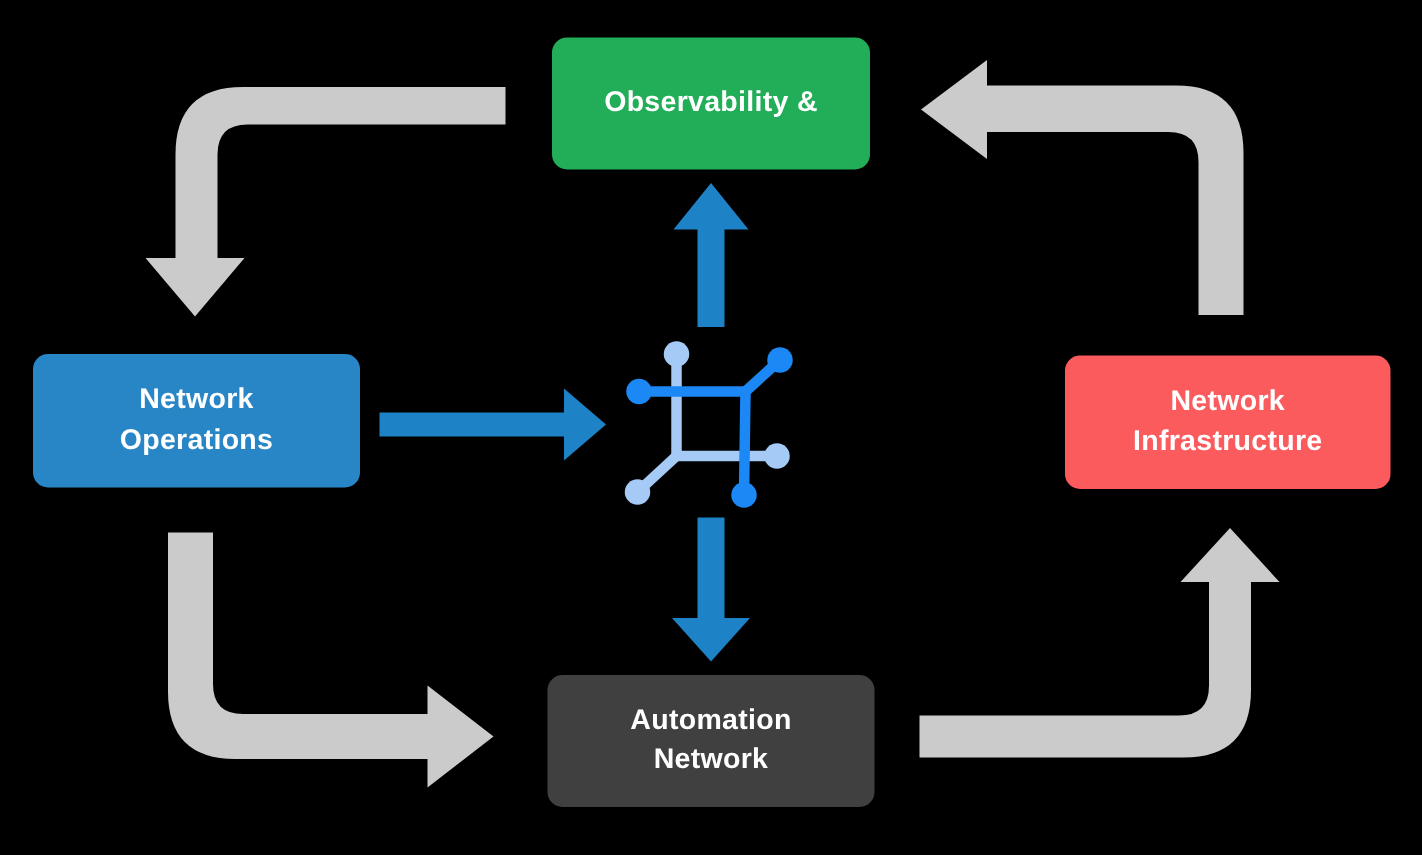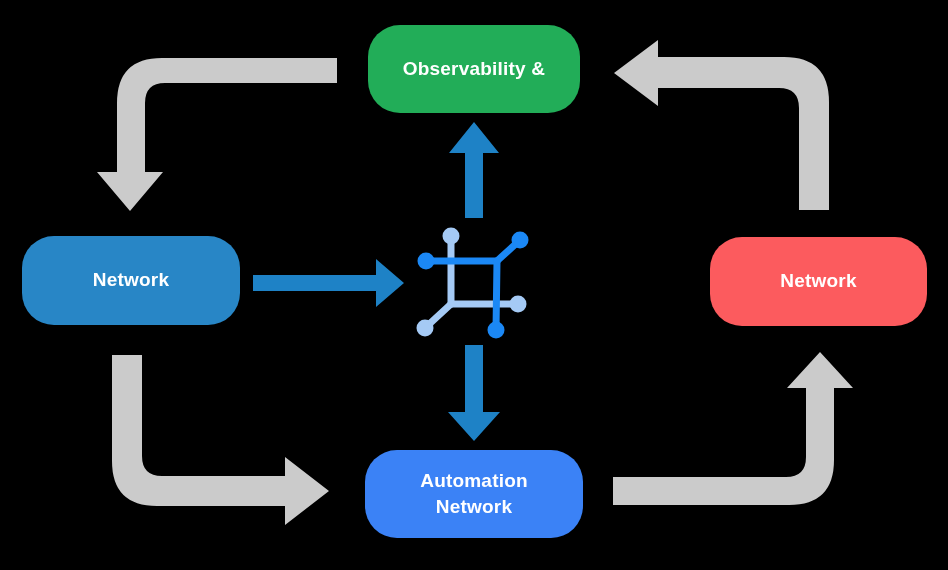--- a/index.html
+++ b/index.html
@@ -6,36 +6,36 @@
   #canvas{
     position:relative;
     width:948px;height:570px;
     background:#000000;
     font-family:"Liberation Sans", sans-serif;
     overflow:hidden;
   }
   #arrows{position:absolute;left:0;top:0;width:948px;height:570px;}
   .node{
     position:absolute;
-    border-radius:32px;
+    border-radius:10px;
     color:#ffffff;
     display:flex;
     flex-direction:column;
     align-items:center;
     justify-content:center;
     text-align:center;
     font-size:19px;
     font-weight:600;
     line-height:1.38;
     letter-spacing:0.2px;
   }
   .node-observability{left:368px;top:25px;width:212px;height:88px;background:#22ad58;}
   .node-operations{left:22px;top:236px;width:218px;height:89px;background:#2886c6;}
   .node-infrastructure{left:710px;top:237px;width:217px;height:89px;background:#fc5b5e;}
-  .node-automation{left:365px;top:450px;width:218px;height:88px;background:#3b82f6;}
+  .node-automation{left:365px;top:450px;width:218px;height:88px;background:#404040;}
 </style>
 </head>
 <body>
 
 <div id="canvas">
 
   <svg id="arrows" viewBox="0 0 948 570" xmlns="http://www.w3.org/2000/svg">
 
     <path fill="#cbcbcb" d="M 337 58 L 162 58 Q 117 58 117 103 L 117 172 L 97 172 L 130 211 L 163 172 L 145 172 L 145 103 Q 145 83 165 83 L 337 83 Z"></path>
     <path fill="#cbcbcb" d="M 112 355 L 142 355 L 142 456 Q 142 476 162 476 L 285 476 L 285 457 L 329 491 L 285 525 L 285 506 L 157 506 Q 112 506 112 461 Z"></path>
@@ -67,24 +67,26 @@
       </g>
     </g>
   </svg>
 
   <div class="node node-observability">
     <span>Observability &amp;</span>
   </div>
 
   <div class="node node-operations">
     <span>Network</span>
+    <span>Operations</span>
   </div>
 
   <div class="node node-infrastructure">
     <span>Network</span>
+    <span>Infrastructure</span>
   </div>
 
   <div class="node node-automation">
     <span>Automation</span>
     <span>Network</span>
   </div>
 
 </div>
 
 </body></html>

